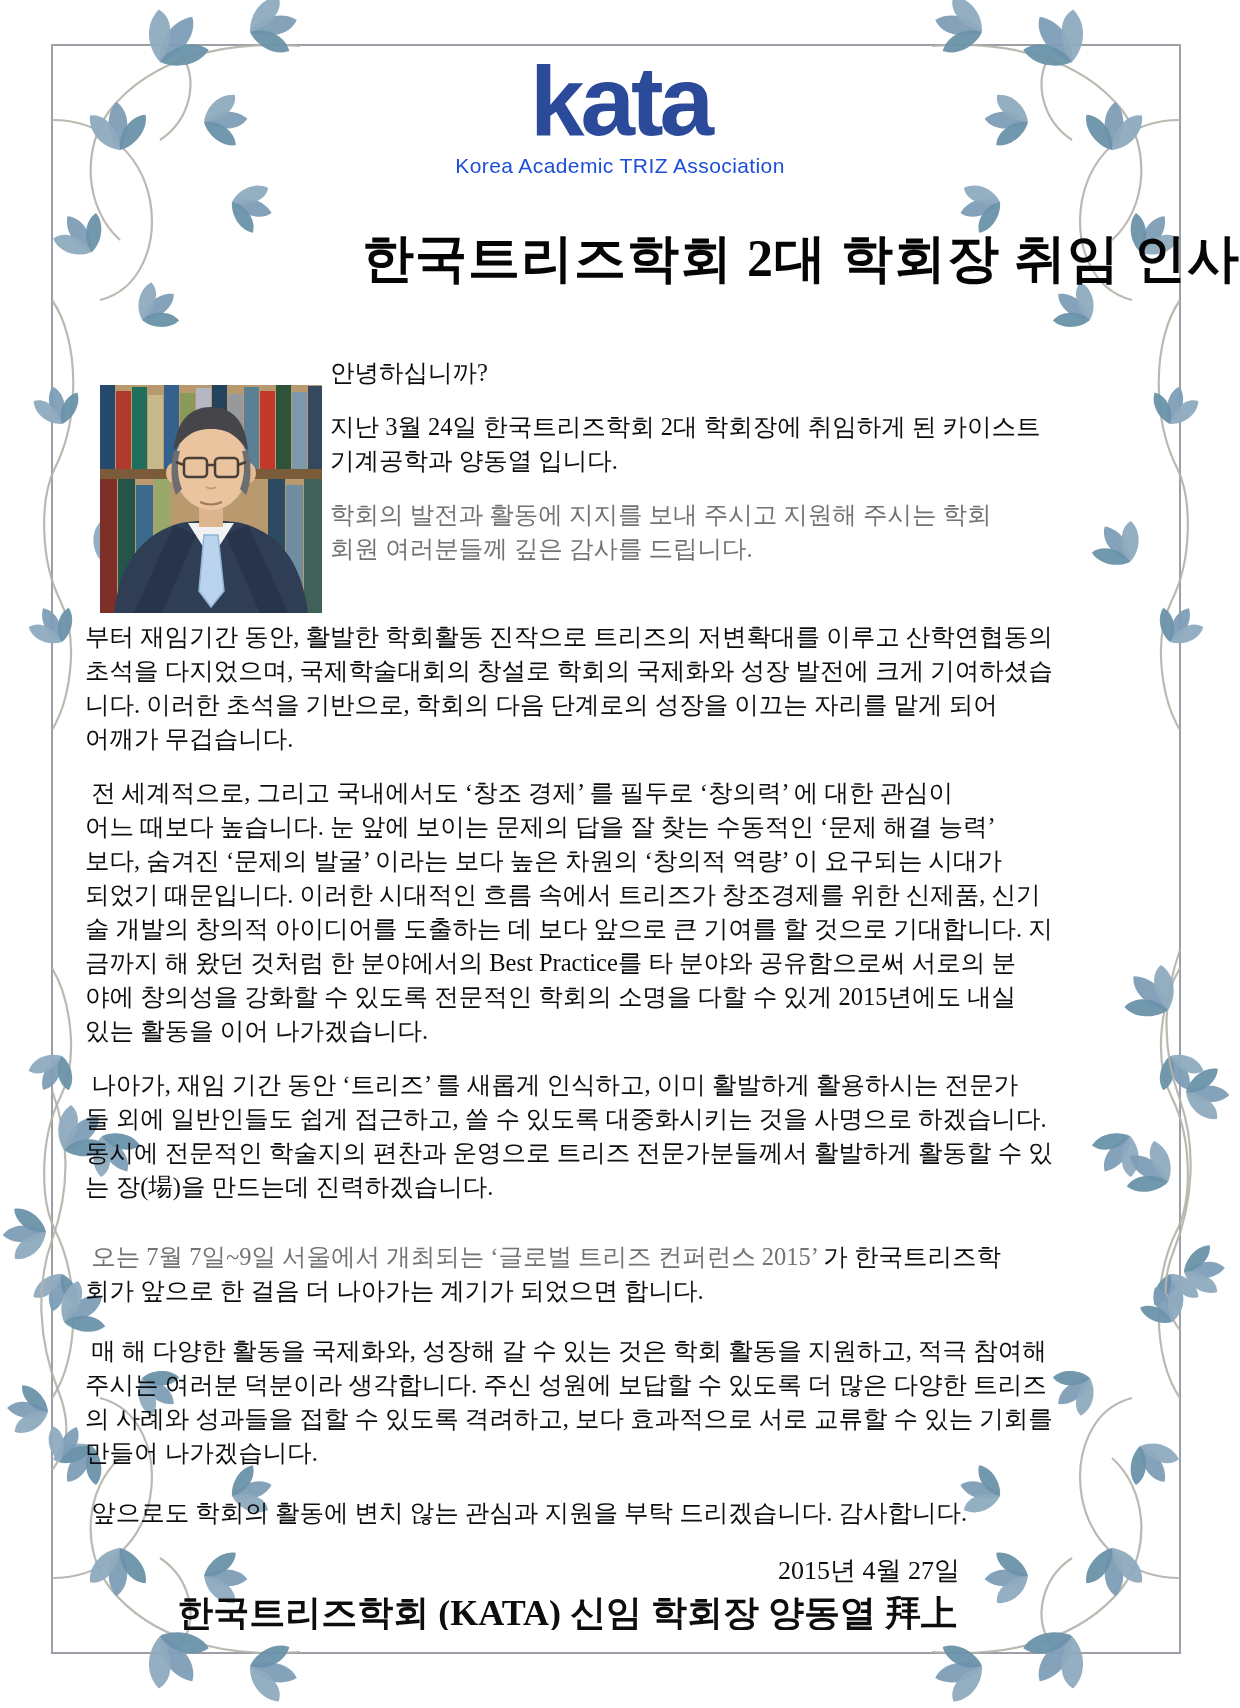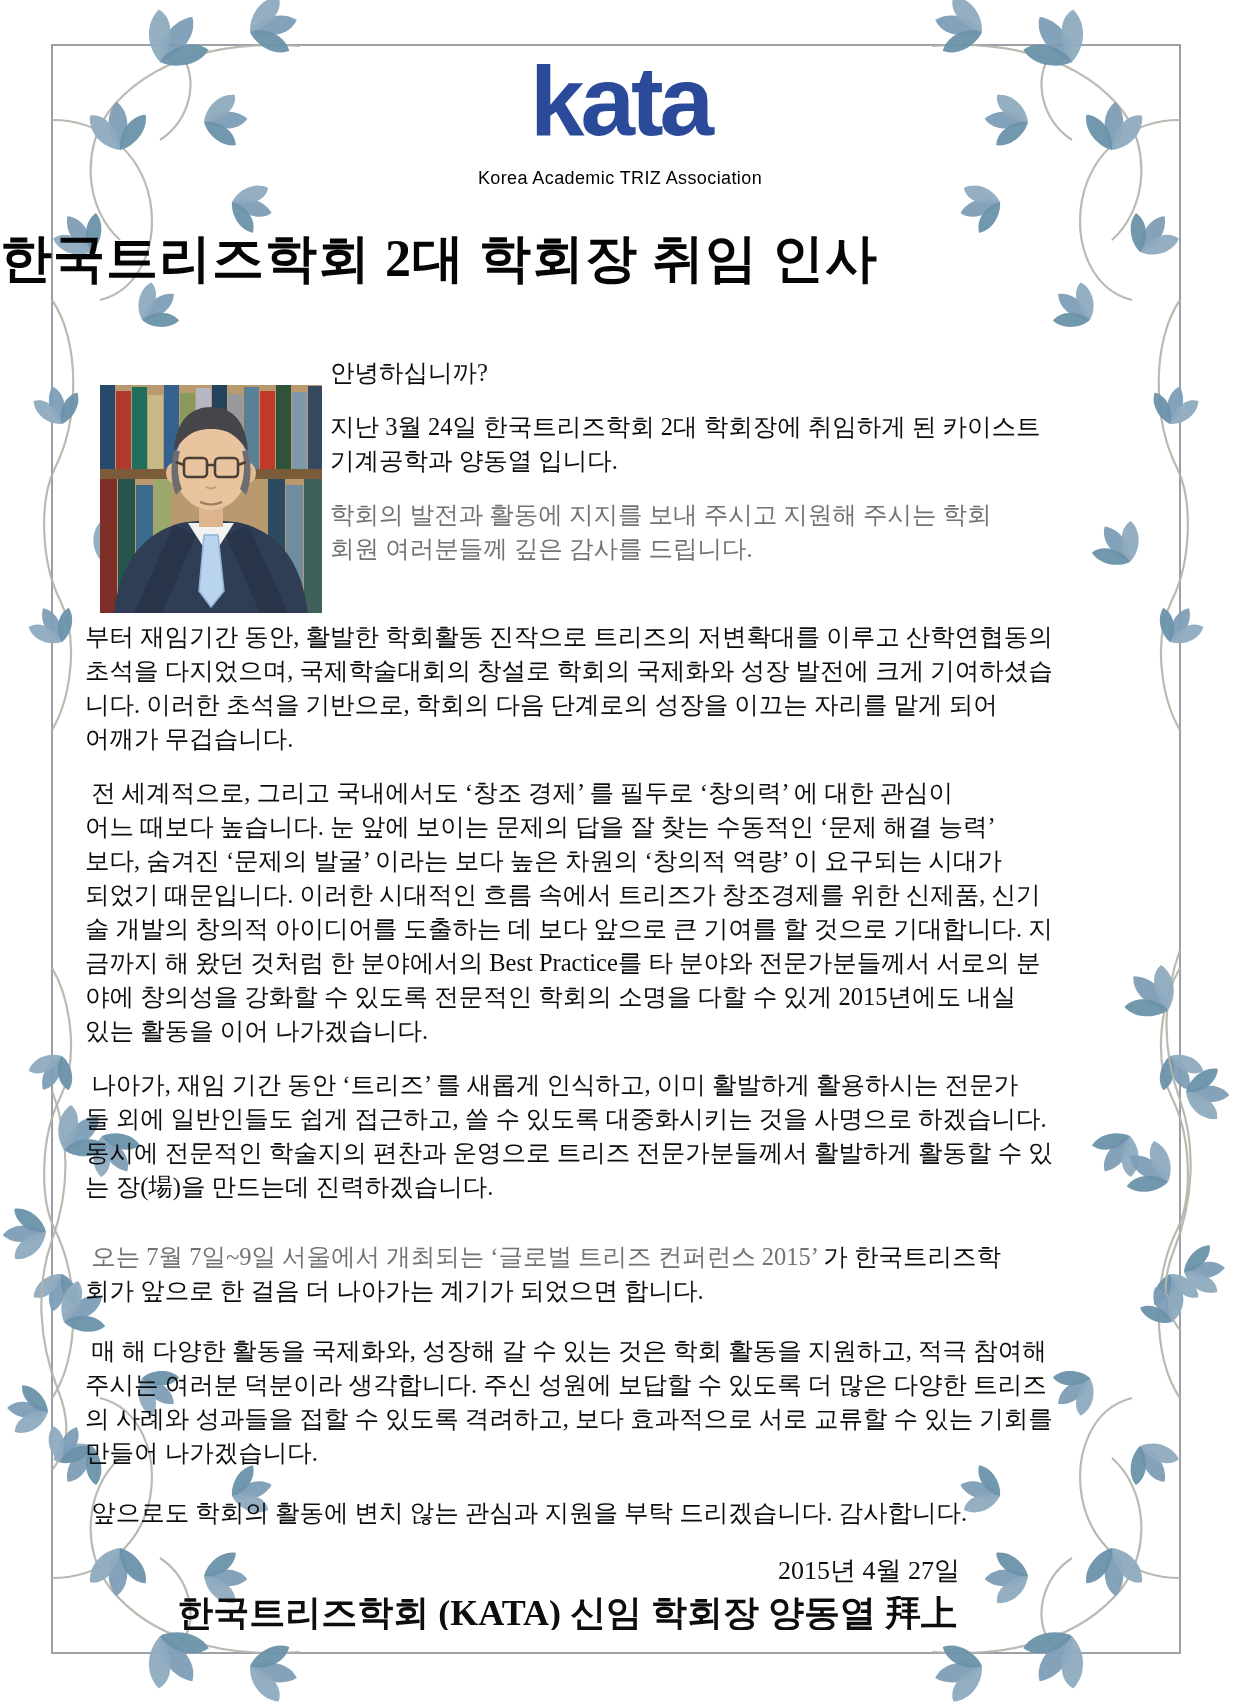--- a/index.html
+++ b/index.html
@@ -9,24 +9,24 @@
   }
   .border-svg{position:absolute;left:0;top:0;width:1240px;height:1708px;z-index:0;}
   .content{position:absolute;left:0;top:0;width:100%;height:100%;z-index:1;}
   .logo{position:absolute;top:52px;left:0;width:100%;text-align:center;}
   .logo-text{
     font-family:Liberation Sans, sans-serif;
     font-weight:800;font-size:98px;line-height:1.0;color:#2b4a9a;letter-spacing:-4px;
   }
   .logo-sub{
     font-family:"Liberation Sans","DejaVu Sans",sans-serif;
-    font-size:18px;color:#000000;margin-top:18px;letter-spacing:.4px;
+    font-size:21px;color:#1d4ed8;margin-top:4px;letter-spacing:.4px;
   }
   .title{
-    position:absolute;top:224px;left:0;width:100%;margin:0;text-align:left;
+    position:absolute;top:224px;left:0;width:100%;margin:0;text-align:right;
     font-size:52px;font-weight:700;letter-spacing:1px;color:#050505;
   }
   .photo{position:absolute;left:100px;top:385px;width:222px;height:228px;overflow:hidden;}
   .photo svg{display:block;}
   .line{
     position:absolute;left:85px;width:1070px;
     font-size:24.5px;line-height:34px;white-space:pre;overflow:hidden;
   }
   .indent{left:330px;width:825px;}
   .indent2{left:430px;width:725px;}
@@ -151,21 +151,21 @@
     <div class="line" style="top:620px">부터 재임기간 동안, 활발한 학회활동 진작으로 트리즈의 저변확대를 이루고 산학연협동의</div>
     <div class="line" style="top:654px">초석을 다지었으며, 국제학술대회의 창설로 학회의 국제화와 성장 발전에 크게 기여하셨습</div>
     <div class="line" style="top:688px">니다. 이러한 초석을 기반으로, 학회의 다음 단계로의 성장을 이끄는 자리를 맡게 되어</div>
     <div class="line" style="top:722px">어깨가 무겁습니다.</div>
 
     <div class="line" style="top:776px"> 전 세계적으로, 그리고 국내에서도 ‘창조 경제’ 를 필두로 ‘창의력’ 에 대한 관심이</div>
     <div class="line" style="top:810px">어느 때보다 높습니다. 눈 앞에 보이는 문제의 답을 잘 찾는 수동적인 ‘문제 해결 능력’</div>
     <div class="line" style="top:844px">보다, 숨겨진 ‘문제의 발굴’ 이라는 보다 높은 차원의 ‘창의적 역량’ 이 요구되는 시대가</div>
     <div class="line" style="top:878px">되었기 때문입니다. 이러한 시대적인 흐름 속에서 트리즈가 창조경제를 위한 신제품, 신기</div>
     <div class="line" style="top:912px">술 개발의 창의적 아이디어를 도출하는 데 보다 앞으로 큰 기여를 할 것으로 기대합니다. 지</div>
-    <div class="line" style="top:946px">금까지 해 왔던 것처럼 한 분야에서의 Best Practice를 타 분야와 전문가분들께서 서로의 분</div>
+    <div class="line" style="top:946px">금까지 해 왔던 것처럼 한 분야에서의 Best Practice를 타 분야와 공유함으로써 서로의 분</div>
     <div class="line" style="top:980px">야에 창의성을 강화할 수 있도록 전문적인 학회의 소명을 다할 수 있게 2015년에도 내실</div>
     <div class="line" style="top:1068px"> 나아가, 재임 기간 동안 ‘트리즈’ 를 새롭게 인식하고, 이미 활발하게 활용하시는 전문가</div>
 
     <div class="line" style="top:1014px">있는 활동을 이어 나가겠습니다.</div>
     <div class="line" style="top:1102px">들 외에 일반인들도 쉽게 접근하고, 쓸 수 있도록 대중화시키는 것을 사명으로 하겠습니다.</div>
     <div class="line" style="top:1136px">동시에 전문적인 학술지의 편찬과 운영으로 트리즈 전문가분들께서 활발하게 활동할 수 있</div>
     <div class="line" style="top:1170px">는 장(場)을 만드는데 진력하겠습니다.</div>
 
     <div class="line" style="top:1240px"><span class="blue"> 오는 7월 7일~9일 서울에서 개최되는 ‘글로벌 트리즈 컨퍼런스 2015’</span><span> 가 한국트리즈학</span></div>
     <div class="line" style="top:1274px">회가 앞으로 한 걸음 더 나아가는 계기가 되었으면 합니다.</div>

